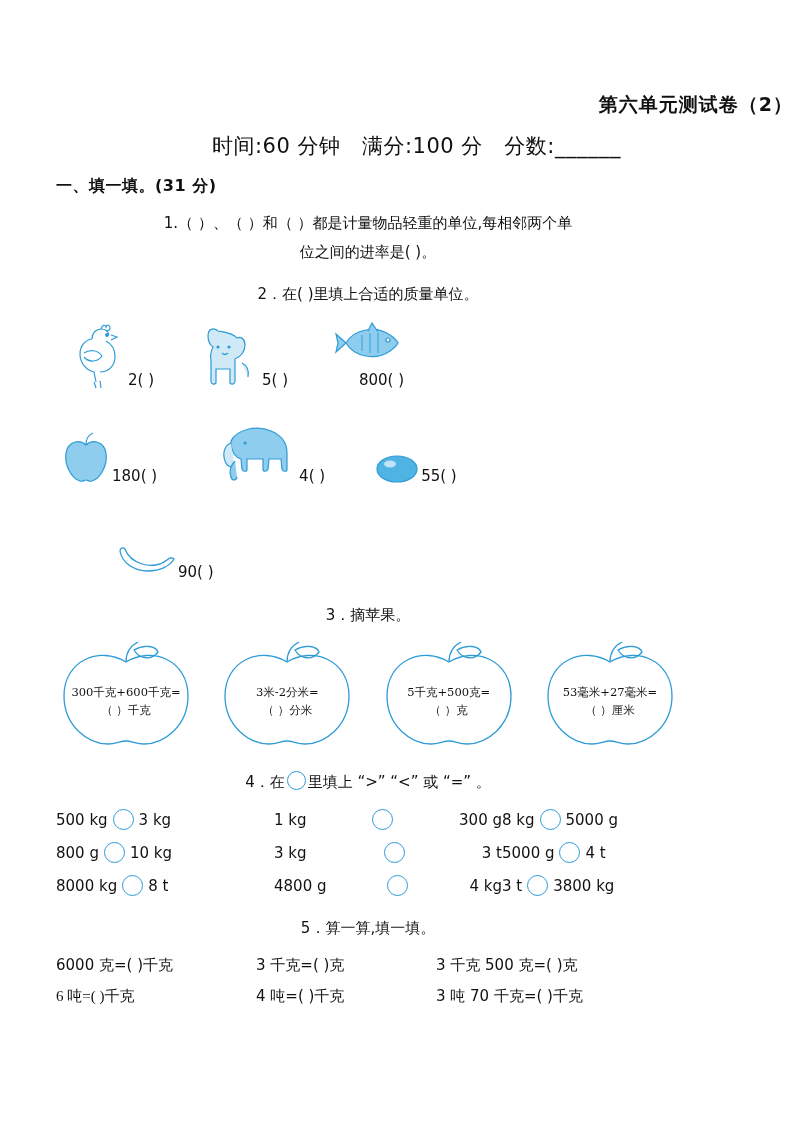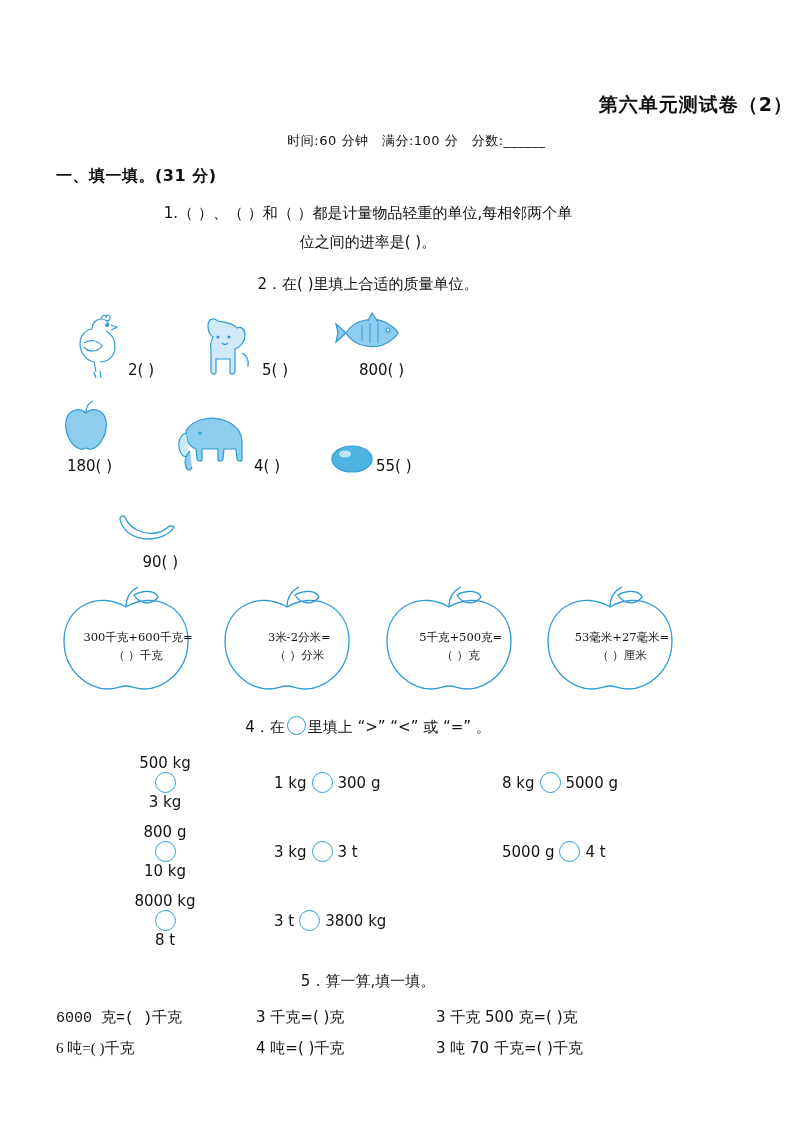--- a/index.html
+++ b/index.html
@@ -24,21 +24,21 @@
   }
   .title {
     text-align: right;
     font-size: 19px;
     font-weight: 600;
     margin-top: 92px;
     letter-spacing: 1px;
   }
   .subtitle {
     text-align: center;
-    font-size: 13px;
+    font-size: 21px;
     margin-top: 14px;
     letter-spacing: 0.5px;
     padding-left: 40px;
   }
   .content {
     margin: 0 113px 0 56px;
     font-size: 15px;
   }
   .sec-head {
     font-size: 16px;
@@ -81,21 +81,21 @@
     margin-top: 10px;
   }
   .apple {
     position: relative;
     width: 140px;
     height: 110px;
   }
   .apple svg { position: absolute; left: 0; top: 0; }
   .apple-text {
     position: absolute;
-    left: 12px;
+    left: 0;
     top: 44px;
     width: 140px;
     text-align: center;
     font-size: 11.5px;
     line-height: 1.55;
     font-family: "DejaVu Serif", "Liberation Serif", serif;
   }
   
   .cmp-grid {
     margin-top: 8px;
@@ -103,22 +103,22 @@
   .cmp-row {
     display: flex;
     margin-top: 12px;
     font-size: 15px;
   }
   .cmp-cell {
     display: flex;
     align-items: center;
     white-space: nowrap;
   }
-  .cmp-cell:nth-child(1) { width: 218px; flex-direction: column; }
-  .cmp-cell:nth-child(2) { width: 228px; }
+  .cmp-cell:nth-child(1) { width: 218px; }
+  .cmp-cell:nth-child(2) { width: 228px; justify-content: space-between; }
   .cmp-cell:nth-child(3) { width: auto; }
   .circle {
     display: inline-block;
     width: 19px;
     height: 19px;
     border: 1.3px solid #2e9bd6;
     border-radius: 50%;
     margin: 0 5px;
     vertical-align: middle;
   }
@@ -205,21 +205,21 @@
                 <circle cx="56" cy="21" r="2" fill="#fff" stroke="#2e9bd6"></circle>
                 <path d="M30 16 l0 16 M38 14 l0 20 M46 14 l0 20" stroke-width="0.9"></path>
               </g>
             </svg>
           </span>
           <span class="img-cap">800(             )</span>
         </div>
       </div>
 
       <div class="img-row" style="margin-top:22px;">
-        <div class="img-item" style="margin-left:4px;flex-direction:column;">
+        <div class="img-item" style="margin-left:4px;">
           <span class="pic">
             <svg width="52" height="58" viewBox="0 0 52 58">
               <g fill="#8ecdee" stroke="#2e9bd6" stroke-width="1.2">
                 <path d="M26 18 c-6 -6 -18 -4 -20 8 c-2 12 6 26 14 28 c3 1 4 -1 6 -1 c2 0 3 2 6 1 c8 -2 16 -16 14 -28 c-2 -12 -14 -14 -20 -8 z"></path>
                 <path d="M26 18 c0 -6 2 -10 7 -12" fill="none"></path>
               </g>
             </svg>
           </span>
           <span class="img-cap">180(            )</span>
         </div>
@@ -244,33 +244,36 @@
               <ellipse cx="24" cy="26" rx="20" ry="13" fill="#4fb4e4" stroke="#2e9bd6" stroke-width="1.2"></ellipse>
               <ellipse cx="17" cy="21" rx="6" ry="3.5" fill="#bfe5f7" stroke="none"></ellipse>
             </svg>
           </span>
           <span class="img-cap">55(            )</span>
         </div>
       </div>
 
       <div class="img-row" style="margin-top:22px;">
 
-        <div class="img-item" style="margin-left:58px;flex-direction:column;">
+        <div class="img-item" style="margin-left:58px;">
           <span class="pic">
             <svg width="64" height="42" viewBox="0 0 64 42">
               <g fill="#ffffff" stroke="#2e9bd6" stroke-width="1.3">
                 <path d="M6 12 c2 12 14 20 28 20 c12 0 22 -5 26 -12 c-2 -2 -5 -1 -7 1 c-6 5 -16 7 -25 4 c-9 -3 -15 -9 -17 -15 c-2 -2 -5 -1 -5 2 z"></path>
               </g>
             </svg>
           </span>
           <span class="img-cap">90(            )</span>
         </div>
       </div>
     </div>
 
+    <div class="q" style="margin-top:16px;">
+      <div>3．摘苹果。</div>
+    </div>
 
     <div class="apples">
       <div class="apple">
         <svg width="140" height="110" viewBox="0 0 140 110">
           <g fill="none" stroke="#2e9bd6" stroke-width="1.3">
             <path d="M70 22 c-26 -16 -62 -2 -62 34 c0 30 24 48 44 48 c8 0 12 -3 18 -3 c6 0 10 3 18 3 c20 0 44 -18 44 -48 c0 -36 -36 -50 -62 -34 z"></path>
             <path d="M70 22 c0 -10 4 -16 12 -20"></path>
             <path d="M78 10 c10 -6 22 -4 24 2 c-6 8 -18 8 -24 -2z"></path>
           </g>
         </svg>
@@ -364,33 +367,38 @@
         </div>
       </div>
 
       <div class="cmp-row">
         <div class="cmp-cell">
           <span>8000  kg</span>
           <span class="circle"></span>
           <span>8  t</span>
         </div>
         <div class="cmp-cell">
+          <span>4800  g</span>
+          <span class="circle"></span>
+          <span>4  kg</span>
+        </div>
+        <div class="cmp-cell">
           <span>3  t</span>
           <span class="circle"></span>
           <span>3800  kg</span>
         </div>
       </div>
     </div>
 
     <div class="q" style="margin-top:18px;">
       <div>5．算一算,填一填。</div>
     </div>
 
     <div class="calc-row">
-      <div style="width:200px;font-family:Liberation Mono, monospace;">6000 克=(        )千克</div>
+      <div style="width:200px;">6000 克=(        )千克</div>
       <div style="width:180px;">3 千克=(        )克</div>
       <div>3 千克 500 克=(        )克</div>
     </div>
 
     <div class="calc-row">
       <div style="width:200px;font-family:Liberation Serif, serif;">6 吨=(        )千克</div>
       <div style="width:180px;">4 吨=(        )千克</div>
       <div>3 吨 70 千克=(        )千克</div>
     </div>
 

